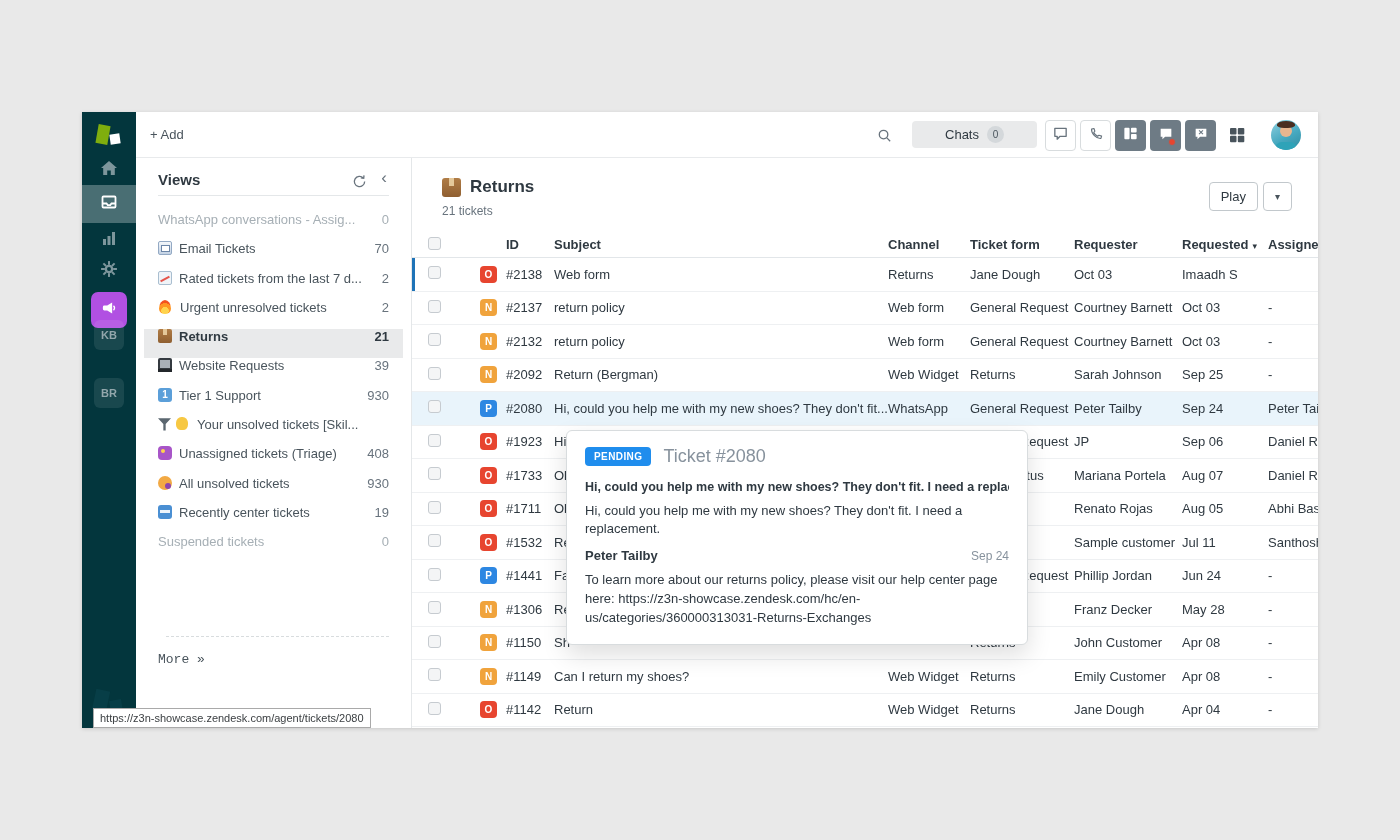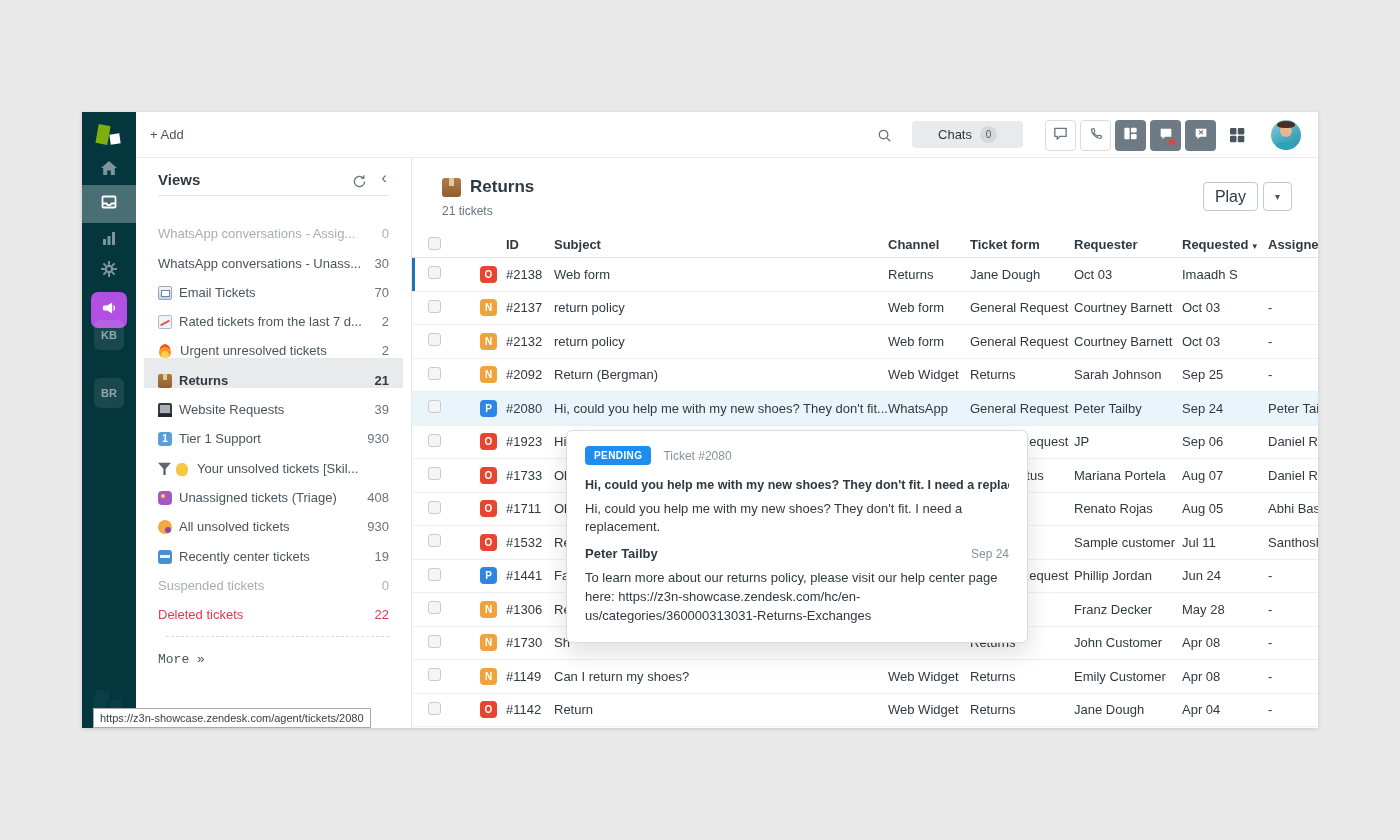--- a/index.html
+++ b/index.html
@@ -21,21 +21,21 @@
           display:flex; align-items:center; justify-content:center; cursor:pointer; }
   .rail-mark { position:absolute; left:10px; top:574px; width:34px; height:40px; opacity:.5; }
   .rail-mark i { position:absolute; display:block; background:#0c4751; }
   .rail-mark .m1 { left:2px; top:4px; width:14px; height:22px; transform:rotate(12deg); }
   .rail-mark .m2 { left:18px; top:14px; width:12px; height:12px; transform:rotate(-10deg); }
 
   
   .topbar { position:absolute; left:54px; top:0; width:1182px; height:46px; background:#fff; border-bottom:1px solid #e8eaec; }
   .add-tab { position:absolute; left:14px; top:0; height:46px; line-height:46px; font-size:13px; color:#49545c; cursor:pointer; }
   .search-ic { position:absolute; left:740px; top:15px; cursor:pointer; }
-  .chats-pill { position:absolute; left:776px; top:9px; width:111px; height:27px; background:#e9eaeb; border-radius:4px;
+  .chats-pill { position:absolute; left:776px; top:9px; width:125px; height:27px; background:#e9eaeb; border-radius:4px;
                 display:flex; align-items:center; justify-content:center; cursor:pointer; }
   .chats-pill .lbl { font-size:13px; color:#2f3941; }
   .chats-pill .cnt { margin-left:8px; width:17px; height:17px; border-radius:50%; background:#d4d8db; color:#49545c;
                      font-size:10px; line-height:17px; text-align:center; }
   .obtn { position:absolute; top:8px; width:31px; height:31px; border:1px solid #d8dcde; border-radius:4px; background:#fff;
           display:flex; align-items:center; justify-content:center; cursor:pointer; }
   .dbtn { position:absolute; top:8px; width:31px; height:31px; border-radius:4px; background:#6e7b85;
           display:flex; align-items:center; justify-content:center; cursor:pointer; }
   .dbtn .dot { position:absolute; right:5px; bottom:5px; width:8px; height:8px; border-radius:50%; background:#e7452f; border:1.5px solid #6e7b85; }
   .grid-ic { position:absolute; left:1092px; top:14px; cursor:pointer; }
@@ -45,21 +45,21 @@
   .avatar::after { content:""; position:absolute; left:6px; top:1px; width:18px; height:7px; border-radius:50% 50% 40% 40%; background:#4a2e20; }
   .avatar .sh { position:absolute; bottom:-4px; left:4px; width:22px; height:12px; border-radius:7px 7px 0 0; background:#2ea3b8; }
 
   
   .views { position:absolute; left:54px; top:46px; width:276px; bottom:0; background:#fff; border-right:1px solid #e4e7e9; }
   .views-title { position:absolute; left:22px; top:13px; font-size:15px; font-weight:700; color:#2f3941; }
   .vrefresh { position:absolute; right:44px; top:16px; cursor:pointer; }
   .vcollapse { position:absolute; right:24px; top:10px; font-size:17px; color:#68737d; cursor:pointer; }
   .vhead-line { position:absolute; left:22px; right:22px; top:37px; border-top:1px solid #e4e7e9; }
   .vlist { position:absolute; left:0; right:0; top:54px; }
-  .vitem { height:29.3px; margin:0 8px; padding:0 14px; display:flex; align-items:flex-end; font-size:13px; color:#49545c; cursor:pointer; }
+  .vitem { height:29.3px; margin:0 8px; padding:0 14px; display:flex; align-items:flex-start; font-size:13px; color:#49545c; cursor:pointer; }
   .vitem.selected { background:#e9eaeb; color:#2f3941; font-weight:700; }
   .vitem.muted, .vitem.muted .vcount { color:#a6afb5; }
   .vitem.danger, .vitem.danger .vcount { color:#dc3b4c; }
   .vlabel { white-space:nowrap; overflow:hidden; }
   .vcount { margin-left:auto; color:#68737d; font-weight:400; }
   .vitem.selected .vcount { color:#2f3941; font-weight:700; }
   .vdivider { position:absolute; left:30px; right:22px; top:478px; border-top:1px dashed #d8dcde; }
   .vmore { position:absolute; left:22px; top:494px; font-size:13px; color:#49545c; cursor:pointer;font-family:Liberation Mono, monospace; }
 
   
@@ -87,21 +87,21 @@
   .ic-new::after { content:""; position:absolute; left:2px; top:5px; right:2px; height:3px; background:#fff; opacity:.9; }
 
   
   .main { position:absolute; left:330px; top:46px; right:0; bottom:0; background:#fff; overflow:hidden; }
   .pkg-lg { width:19px; height:19px; position:relative; background:linear-gradient(180deg,#b07c46 0%,#8f5f31 100%); border-radius:3px; flex:none; }
   .pkg-lg::after { content:""; position:absolute; left:7px; top:0; width:5px; height:8px; background:#e4c89a; }
   .main-title-row { position:absolute; left:30px; top:19px; display:flex; align-items:center; gap:9px; }
   .main-title { font-size:17px; font-weight:700; color:#2f3941; }
   .main-sub { position:absolute; left:30px; top:46px; font-size:12px; color:#68737d; }
   .play-btn { position:absolute; right:60px; top:24px; height:29px; padding:0 11px; background:#fff; border:1px solid #c2c8cc;
-              border-radius:4px; font-size:16px; color:#2f3941; cursor:pointer; }
+              border-radius:4px; font-size:13px; color:#2f3941; cursor:pointer; }
   .caret-btn { position:absolute; right:26px; top:24px; height:29px; width:29px; background:#fff; border:1px solid #c2c8cc;
                border-radius:4px; font-size:10px; color:#49545c; cursor:pointer; }
 
   .trow { display:grid; grid-template-columns:44px 34px 48px 334px 82px 104px 108px 86px 66px; padding-left:16px;
           align-items:center; height:33.5px; border-bottom:1px solid #eef0f2; font-size:13px; color:#2f3941; position:relative; cursor:pointer; }
   .trow.head { height:26px; font-weight:700; border-bottom:1px solid #e2e6e9; cursor:default; }
   .thead-wrap { position:absolute; left:0; right:0; top:74px; }
   .tbody-wrap { position:absolute; left:0; right:0; top:100px; }
   .trow.focused::before { content:""; position:absolute; left:0; top:0; bottom:0; width:3px; background:#1f73b7; }
   .trow.hovered { background:#e9f4fb; }
@@ -110,21 +110,21 @@
   .badge { width:17px; height:17px; margin-left:8px; border-radius:4px; color:#fff; font-size:10px; font-weight:700;
            line-height:17px; text-align:center; display:inline-block; }
   .st-open { background:#e7452f; } .st-new { background:#f0a33c; } .st-pending { background:#2d87e2; }
   .sort-ic { font-size:9px; color:#2f3941; margin-left:4px; }
 
   
   .popup { position:absolute; left:154px; top:272px; width:462px; background:#fff; border:1px solid #d8dcde; border-radius:6px;
            box-shadow:0 10px 24px rgba(0,0,0,.13); padding:15px 18px 16px; z-index:10; }
   .pbadge-row { display:flex; align-items:center; gap:12px; }
   .pbadge { background:#1f8ded; color:#fff; font-size:10px; font-weight:700; letter-spacing:.4px; padding:4px 9px; border-radius:4px; }
-  .pticket { color:#87929d; font-size:12px; }
+  .pticket { color:#87929d; font-size:18px; }
   .psubject { margin-top:13px; font-weight:700; font-size:12.5px; color:#2f3941; white-space:nowrap; overflow:hidden; }
   .pdesc { margin-top:8px; font-size:13px; line-height:1.4; color:#2f3941; }
   .platest { margin-top:13px; color:#87929d; font-size:13px; padding-bottom:7px; border-bottom:1px solid #e8ebed; }
   .pauthor-row { margin-top:10px; display:flex; align-items:baseline; }
   .pauthor { font-weight:700; font-size:13px; color:#2f3941; }
   .pdate { margin-left:auto; color:#87929d; font-size:12px; }
   .pcomment { margin-top:8px; font-size:13px; line-height:1.45; color:#2f3941; overflow-wrap:anywhere; }
 
   .url-tip { position:absolute; left:11px; top:596px; height:20px; line-height:18px; background:#fff; border:1px solid #a9a9a9;
              font-size:11px; color:#3c4043; padding:0 6px; z-index:20; white-space:nowrap; }
@@ -276,25 +276,20 @@
       <div class="vhead-line"></div>
 
       <div class="vlist">
 
           <div class="vitem muted">
 
             <span class="vlabel">WhatsApp conversations - Assig...</span>
             <span class="vcount">0</span>
           </div>
 
-          <div class="vitem">
-
-            <span class="vlabel">WhatsApp conversations - Unass...</span>
-            <span class="vcount">30</span>
-          </div>
 
           <div class="vitem">
             <span class="vicon ic-email"></span>
 
             <span class="vlabel">Email Tickets</span>
             <span class="vcount">70</span>
           </div>
 
           <div class="vitem">
             <span class="vicon ic-chart"></span>
@@ -358,25 +353,20 @@
             <span class="vlabel">Recently center tickets</span>
             <span class="vcount">19</span>
           </div>
 
           <div class="vitem muted">
 
             <span class="vlabel">Suspended tickets</span>
             <span class="vcount">0</span>
           </div>
 
-          <div class="vitem danger">
-
-            <span class="vlabel">Deleted tickets</span>
-            <span class="vcount">22</span>
-          </div>
         </div>
 
       <div class="vdivider"></div>
       <div class="vmore">More »</div>
     </div>
 
     <div class="main">
       <div class="main-title-row">
         <span class="pkg-lg"></span>
         <span class="main-title">Returns</span>
@@ -528,21 +518,21 @@
             <span class="cell"></span>
             <span class="cell">Returns</span>
             <span class="cell">Franz Decker</span>
             <span class="cell">May 28</span>
             <span class="cell">-</span>
           </div>
 
           <div class="trow">
             <span class="cell"><span class="checkbox"></span></span>
             <span class="cell"><span class="badge st-new">N</span></span>
-            <span class="cell">#1730</span>
+            <span class="cell">#1150</span>
             <span class="cell">Sh</span>
             <span class="cell"></span>
             <span class="cell">Returns</span>
             <span class="cell">John Customer</span>
             <span class="cell">Apr 08</span>
             <span class="cell">-</span>
           </div>
 
           <div class="trow">
             <span class="cell"><span class="checkbox"></span></span>

